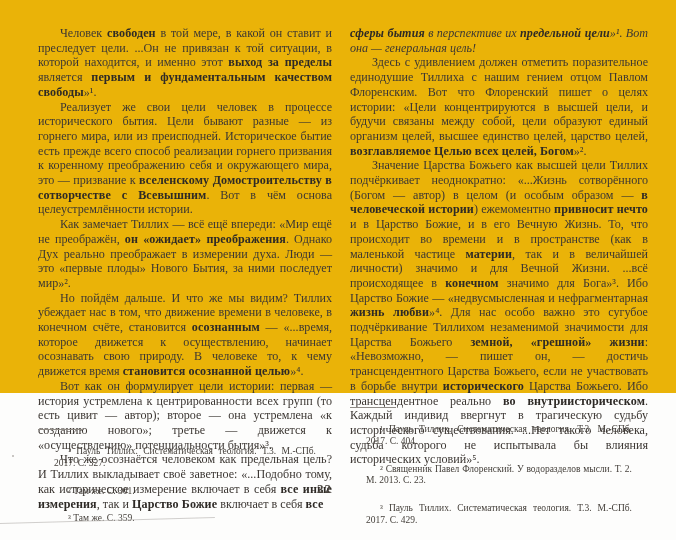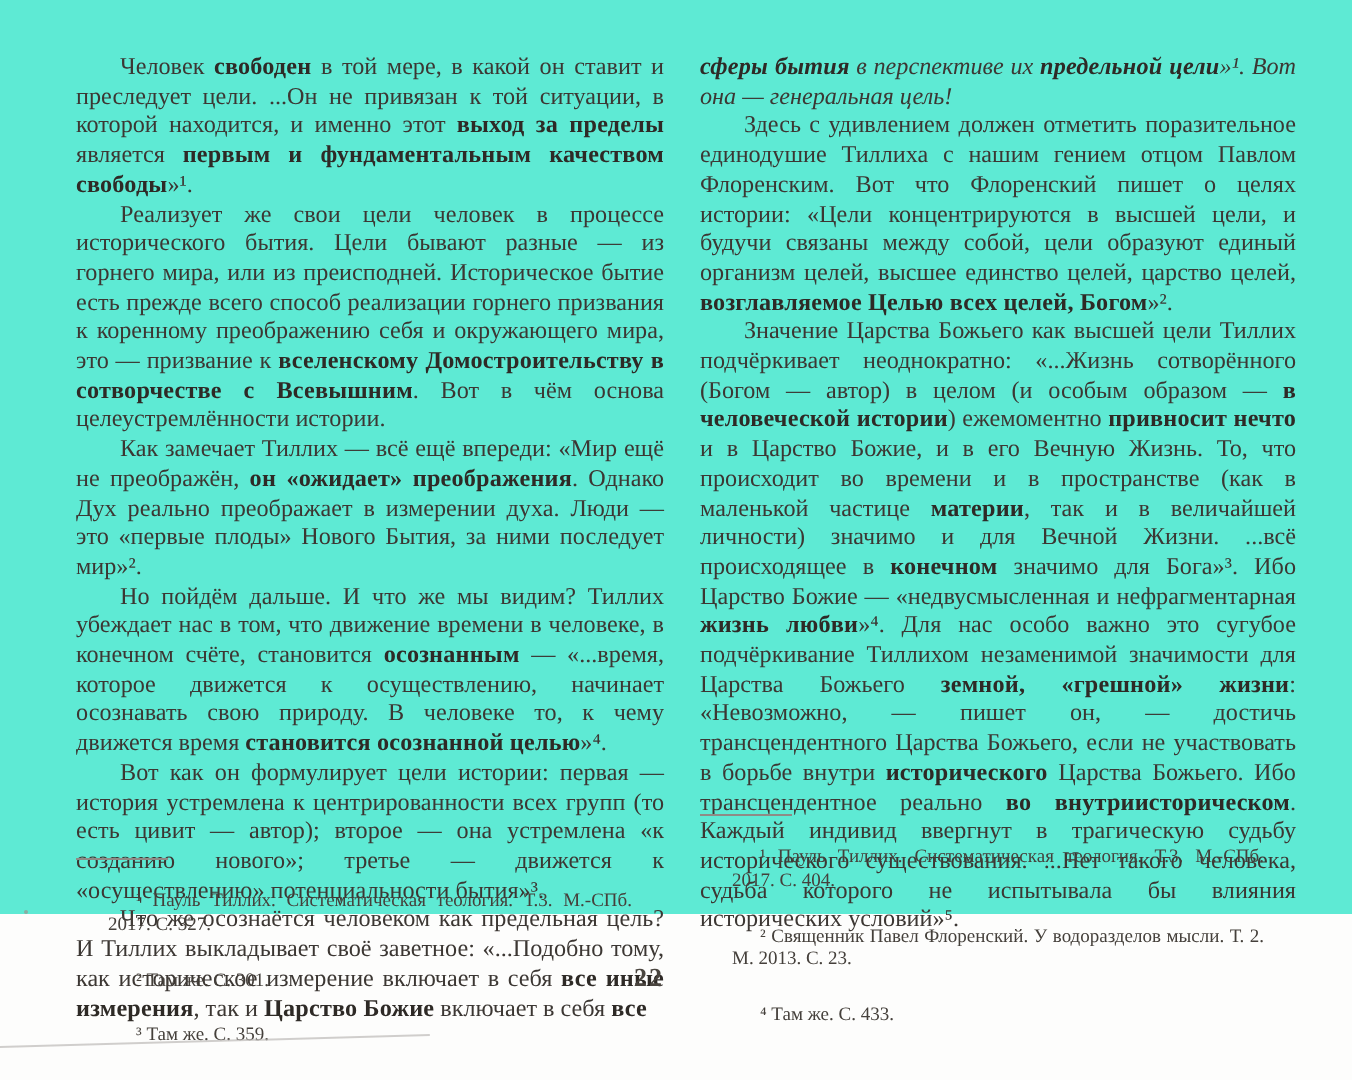--- a/index.html
+++ b/index.html
@@ -7,22 +7,22 @@
     padding: 0;
     width: 676px;
     height: 540px;
     overflow: hidden;
     background: #fdfdfc;
     font-family: "Liberation Serif", "DejaVu Serif", serif;
   }
   .spread {
     position: relative;
     width: 676px;
-    height: 457px;
-    background: #5eead4;
+    height: 393px;
+    background: #eab308;
   }
   .page {
     position: absolute;
     top: 24px;
     height: 500px;
   }
   .page-left  { left: 38px;  width: 294px; }
   .page-right { left: 350px; width: 298px; }
   .body-text {
     position: absolute;
@@ -129,20 +129,21 @@
     <div class="body-text">
         <p class="para noindent"><b>сферы бытия</b><span> в перспективе их </span><b>предельной цели</b><span>»¹. Вот она — генеральная цель!</span></p>
         <p class="para"><span>Здесь с удивлением должен отметить поразительное единодушие Тиллиха с нашим гением отцом Павлом Флоренским. Вот что Флоренский пишет о целях истории: «Цели концентрируются в высшей цели, и будучи связаны между собой, цели образуют единый организм целей, высшее единство целей, царство целей, </span><b>возглавляемое Целью всех целей, Богом</b><span>»².</span></p>
         <p class="para"><span>Значение Царства Божьего как высшей цели Тиллих подчёркивает неоднократно: «...Жизнь сотворённого (Богом — автор) в целом (и особым образом — </span><b>в человеческой истории</b><span>) ежемоментно </span><b>привносит нечто</b><span> и в Царство Божие, и в его Вечную Жизнь. То, что происходит во времени и в пространстве (как в маленькой частице </span><b>материи</b><span>, так и в величайшей личности) значимо и для Вечной Жизни. ...всё происходящее в </span><b>конечном</b><span> значимо для Бога»³. Ибо Царство Божие — «недвусмысленная и нефрагментарная </span><b>жизнь любви</b><span>»⁴. Для нас особо важно это сугубое подчёркивание Тиллихом незаменимой значимости для Царства Божьего </span><b>земной, «грешной» жизни</b><span>: «Невозможно, — пишет он, — достичь трансцендентного Царства Божьего, если не участвовать в борьбе внутри </span><b>исторического</b><span> Царства Божьего. Ибо трансцендентное реально </span><b>во внутриисторическом</b><span>. Каждый индивид ввергнут в трагическую судьбу исторического существования. ...Нет такого человека, судьба которого не испытывала бы влияния исторических условий»⁵.</span></p>
       </div>
     <div class="footnote-block">
       <div class="fn-sep"></div>
       <div class="fn-list">
           <p class="footnote">¹ Пауль Тиллих. Систематическая теология. Т.3. М.-СПб. 2017. С. 404.</p>
           <p class="footnote">² Священник Павел Флоренский. У водоразделов мысли. Т. 2. М. 2013. С. 23.</p>
+          <p class="footnote">³ Пауль Тиллих. Систематическая теология. Т.3. М.-СПб. 2017. С. 429.</p>
           <p class="footnote">⁴ Там же. С. 433.</p>
         </div>
     </div>
   </div>
 
   <div class="scan-line"></div>
   <div class="scan-dot"></div>
 
 </div>
 

